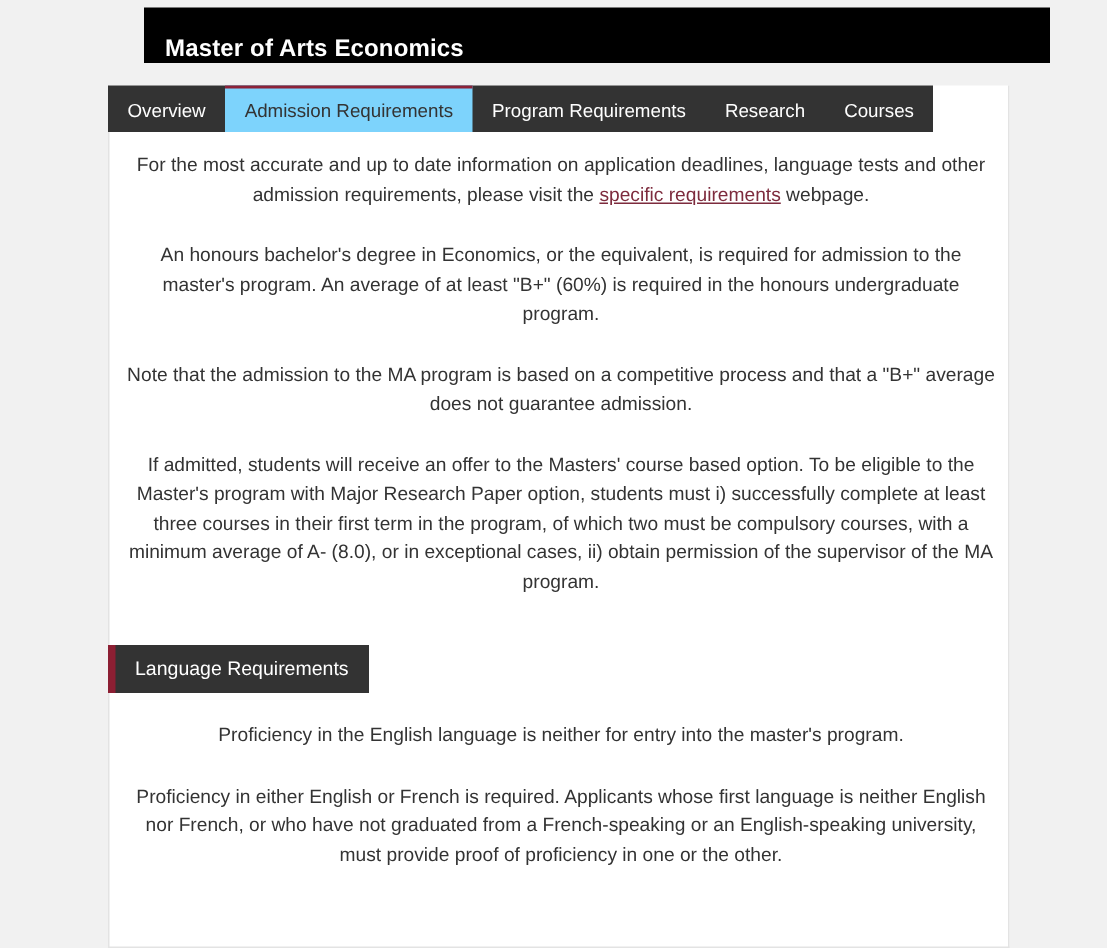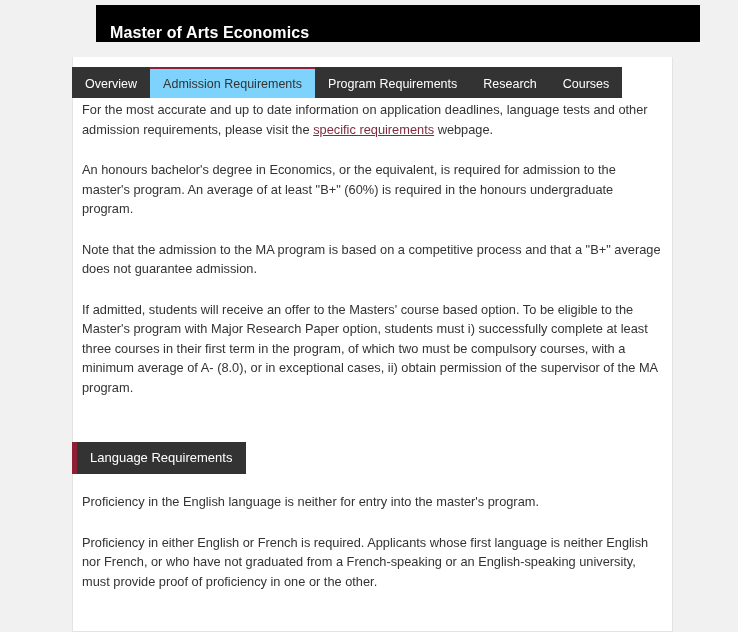--- a/index.html
+++ b/index.html
@@ -50,21 +50,21 @@
     background: #ffffff;
     border: 1px solid #e3e3e3;
     border-top: none;
     box-sizing: border-box;
   }
 
   
   .tab-bar {
     position: absolute;
     left: 72px;
-    top: 67px;
+    top: 57px;
     height: 31px;
     background: #333333;
     display: flex;
     align-items: stretch;
     z-index: 5;
     font-size: 0;
   }
   .tab {
     display: inline-flex;
     align-items: center;
@@ -90,37 +90,38 @@
     left: 82px;
     top: 100px;
     width: 584px;
   }
   p.para {
     margin: 0 0 21px 0;
     color: #333333;
     font-size: 12.8px;
     line-height: 19.5px;
     font-family: "Liberation Sans", sans-serif;
+    text-align: center;
   }
   p.para:last-child { margin-bottom: 0; }
   a.inline-link {
     color: #7d2b3d;
     text-decoration: underline;
   }
 
   
   .section-header {
     display: inline-block;
     background: #333333;
     border-left: 5px solid #8c1f33;
     color: #ffffff;
     font-size: 13px;
     line-height: 16px;
     padding: 8px 14px 8px 13px;
-    margin: 24px 0 18px 0;
+    margin: 12px 0 18px 0;
     box-sizing: border-box;
   }
   .section-header-outer { margin-left: -10px; }
 </style>
 </head>
 <body>
 
 <div id="page">
 
   <div class="title-banner">

